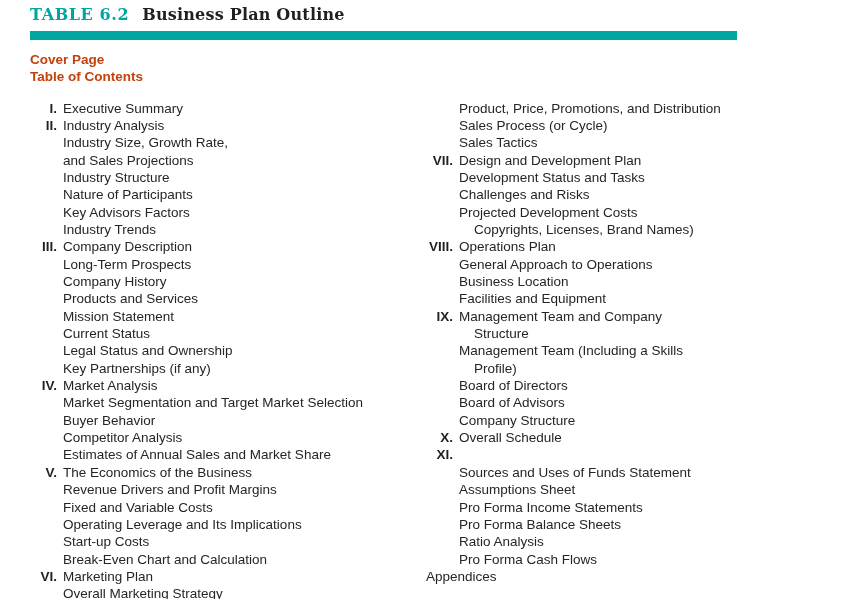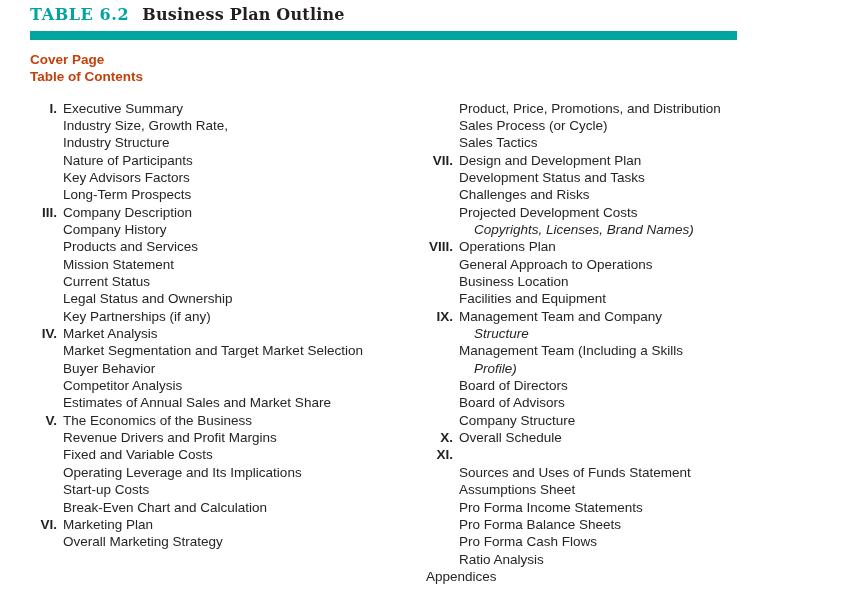--- a/index.html
+++ b/index.html
@@ -19,21 +19,21 @@
     letter-spacing:0.2px;color:#231f20;margin-left:13px;
   }
   .bar{margin:7px 0 0 30px;width:775px;height:9px;background:#00a5a0;}
   .intro{margin:11px 0 0 30px;font-weight:bold;font-size:13.5px;line-height:17.3px;color:#c2410c;}
   .cols{display:flex;margin-top:14px;font-size:13.5px;line-height:17.35px;}
   .col-left{margin-left:30px;width:396px;flex:0 0 396px;}
   .col-right{flex:1 1 auto;}
   .row{display:flex;align-items:baseline;}
   .num{flex:0 0 27px;width:27px;text-align:right;font-weight:bold;color:#231f20;}
   .txt{padding-left:6px;white-space:nowrap;}
-  .row.wrap .txt{padding-left:21px;font-style:italic;}
+  .row.wrap .txt{padding-left:21px;}
   .row.outdent .txt{padding-left:0;}
 </style>
 </head>
 <body>
 
 <div class="page">
   <div class="header">
     <span class="tlabel">TABLE 6.2</span><span class="ttitle">Business Plan Outline</span>
   </div>
   <div class="bar"></div>
@@ -41,45 +41,57 @@
     <div>Cover Page</div>
     <div>Table of Contents</div>
   </div>
   <div class="cols">
     <div class="col col-left">
         <div class="row">
           <span class="num">I.</span>
           <span class="txt">Executive Summary</span>
         </div>
         <div class="row">
+          <span class="num">II.</span>
+          <span class="txt">Industry Analysis</span>
+        </div>
+        <div class="row">
           <span class="num"></span>
           <span class="txt">Industry Size, Growth Rate,</span>
         </div>
         <div class="row">
           <span class="num"></span>
+          <span class="txt">and Sales Projections</span>
+        </div>
+        <div class="row">
+          <span class="num"></span>
           <span class="txt">Industry Structure</span>
         </div>
         <div class="row">
           <span class="num"></span>
           <span class="txt">Nature of Participants</span>
         </div>
         <div class="row">
           <span class="num"></span>
           <span class="txt">Key Advisors Factors</span>
         </div>
         <div class="row">
           <span class="num"></span>
-          <span class="txt">Long-Term Prospects</span>
+          <span class="txt">Industry Trends</span>
         </div>
         <div class="row">
           <span class="num">III.</span>
           <span class="txt">Company Description</span>
         </div>
         <div class="row">
           <span class="num"></span>
+          <span class="txt">Long-Term Prospects</span>
+        </div>
+        <div class="row">
+          <span class="num"></span>
           <span class="txt">Company History</span>
         </div>
         <div class="row">
           <span class="num"></span>
           <span class="txt">Products and Services</span>
         </div>
         <div class="row">
           <span class="num"></span>
           <span class="txt">Mission Statement</span>
         </div>
@@ -243,24 +255,24 @@
         <div class="row">
           <span class="num"></span>
           <span class="txt">Pro Forma Income Statements</span>
         </div>
         <div class="row">
           <span class="num"></span>
           <span class="txt">Pro Forma Balance Sheets</span>
         </div>
         <div class="row">
           <span class="num"></span>
+          <span class="txt">Ratio Analysis</span>
+        </div>
+        <div class="row">
+          <span class="num"></span>
           <span class="txt">Pro Forma Cash Flows</span>
-        </div>
-        <div class="row">
-          <span class="num"></span>
-          <span class="txt">Ratio Analysis</span>
         </div>
         <div class="row outdent">
           <span class="txt">Appendices</span>
         </div>
       </div>
   </div>
 </div>
 
 </body></html>

